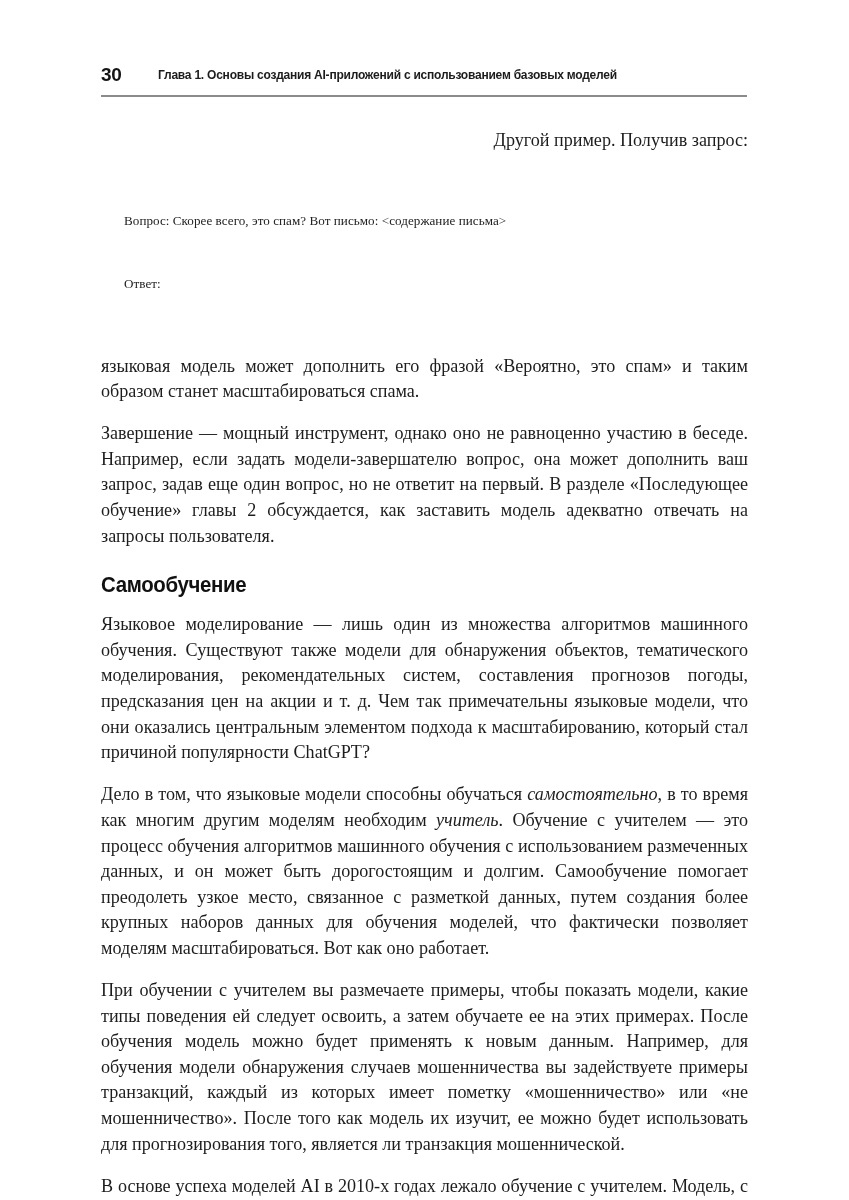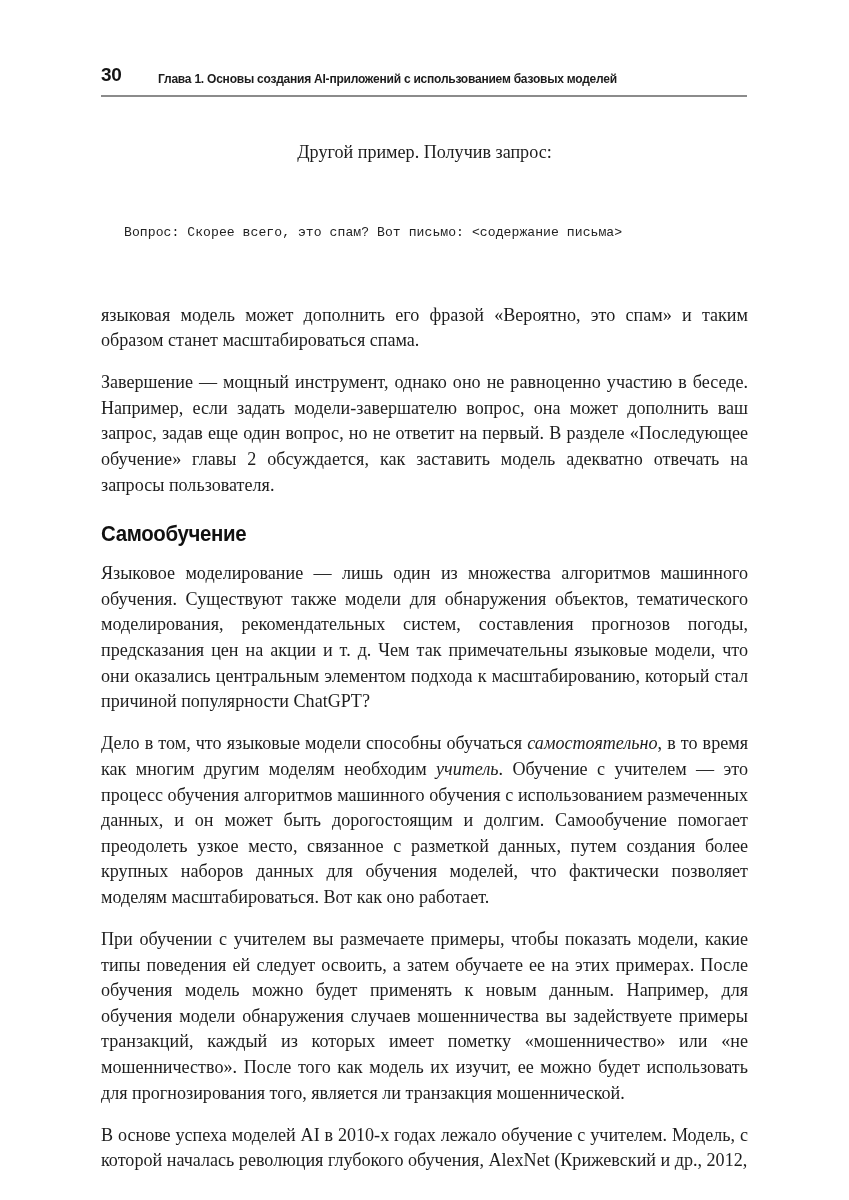--- a/index.html
+++ b/index.html
@@ -27,21 +27,21 @@
     padding: 0;
   }
 
   
   .running-head {
     position: absolute;
     left: 101px;
     top: 64px;
     width: 646px;
     display: flex;
-    align-items: flex-end;
+    align-items: center;
   }
   .folio {
     font-family: "Liberation Sans", "DejaVu Sans", sans-serif;
     font-weight: bold;
     font-size: 19px;
     letter-spacing: -0.2px;
     color: #151515;
     width: 57px;
     flex: 0 0 57px;
   }
@@ -75,32 +75,32 @@
   p.body {
     margin: 0 0 16.5px 0;
     font-size: 18.1px;
     line-height: 25.6px;
     text-align: justify;
     text-justify: inter-word;
     hyphens: manual;
     color: #1d1d1d;
   }
   p.lead {
-    margin: 12px 0 14px 0;
-    text-align: center;
+    margin: 0 0 14px 0;
+    text-align: right;
   }
 
   i, .ital {
   }
 
   
   .code-block {
     margin: 0 0 18px 0;
     padding: 0 0 0 23px;
-    font-family: Liberation Mono, monospace;
+    font-family: Liberation Serif, serif;
     font-size: 13.1px;
     line-height: 21px;
     letter-spacing: 0.05px;
     color: #222222;
     white-space: pre;
   }
   .code-line { display: block; }
 
   
   h2.section-heading {
@@ -124,20 +124,21 @@
     <span class="chapter-title">Глава 1. Основы создания AI-приложений с использованием базовых моделей</span>
   </div>
   <div class="head-rule"></div>
 
   <div class="column">
 
     <p class="body lead">Другой пример. Получив запрос:</p>
 
     <div class="code-block">
       <span class="code-line">Вопрос: Скорее всего, это спам? Вот письмо: &lt;содержание письма&gt;</span>
+      <span class="code-line">Ответ:</span>
     </div>
 
     <p class="body">языковая модель может дополнить его фразой «Вероятно, это спам» и таким образом станет масштабироваться спама.</p>
 
     <p class="body">Завершение — мощный инструмент, однако оно не равноценно участию в беседе. Например, если задать модели-завершателю вопрос, она может дополнить ваш запрос, задав еще один вопрос, но не ответит на первый. В разделе «Последующее обучение» главы 2 обсуждается, как заставить модель адекватно отвечать на запросы пользователя.</p>
 
     <h2 class="section-heading">Самообучение</h2>
 
     <p class="body">Языковое моделирование — лишь один из множества алгоритмов машинного обучения. Существуют также модели для обнаружения объектов, тематического моделирования, рекомендательных систем, составления прогнозов погоды, предсказания цен на акции и т. д. Чем так примечательны языковые модели, что они оказались центральным элементом подхода к масштабированию, который стал причиной популярности ChatGPT?</p>
 

